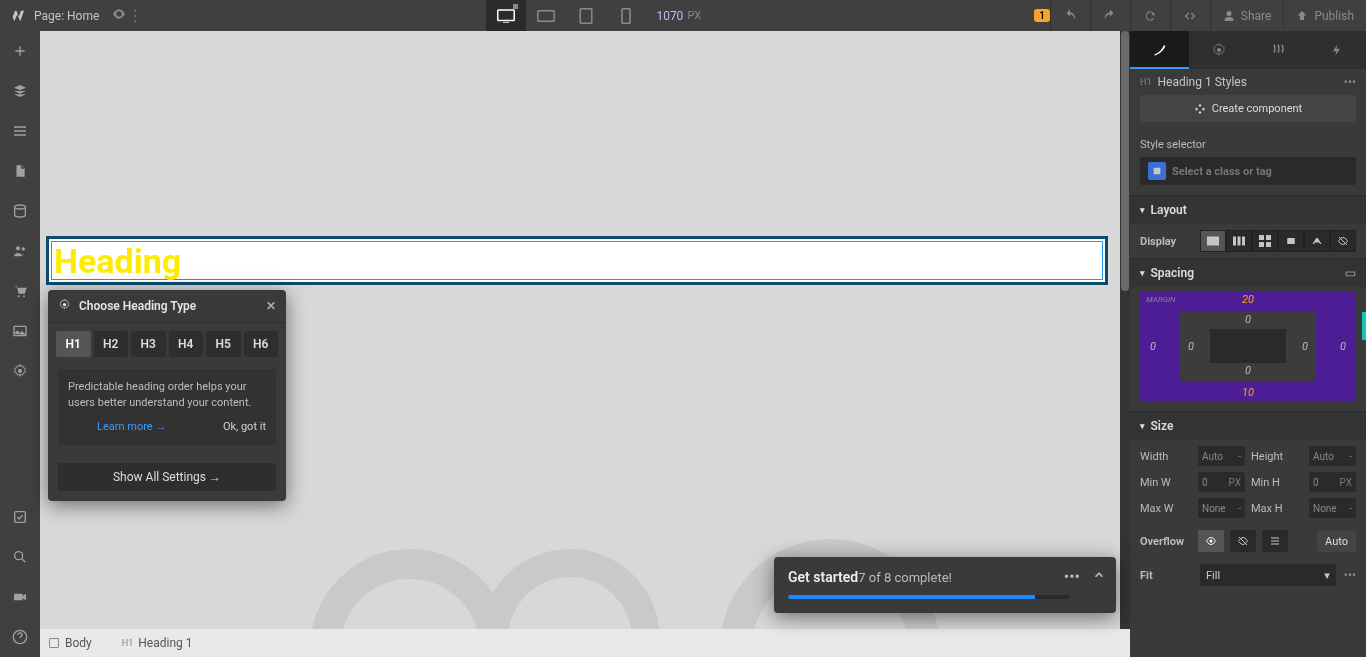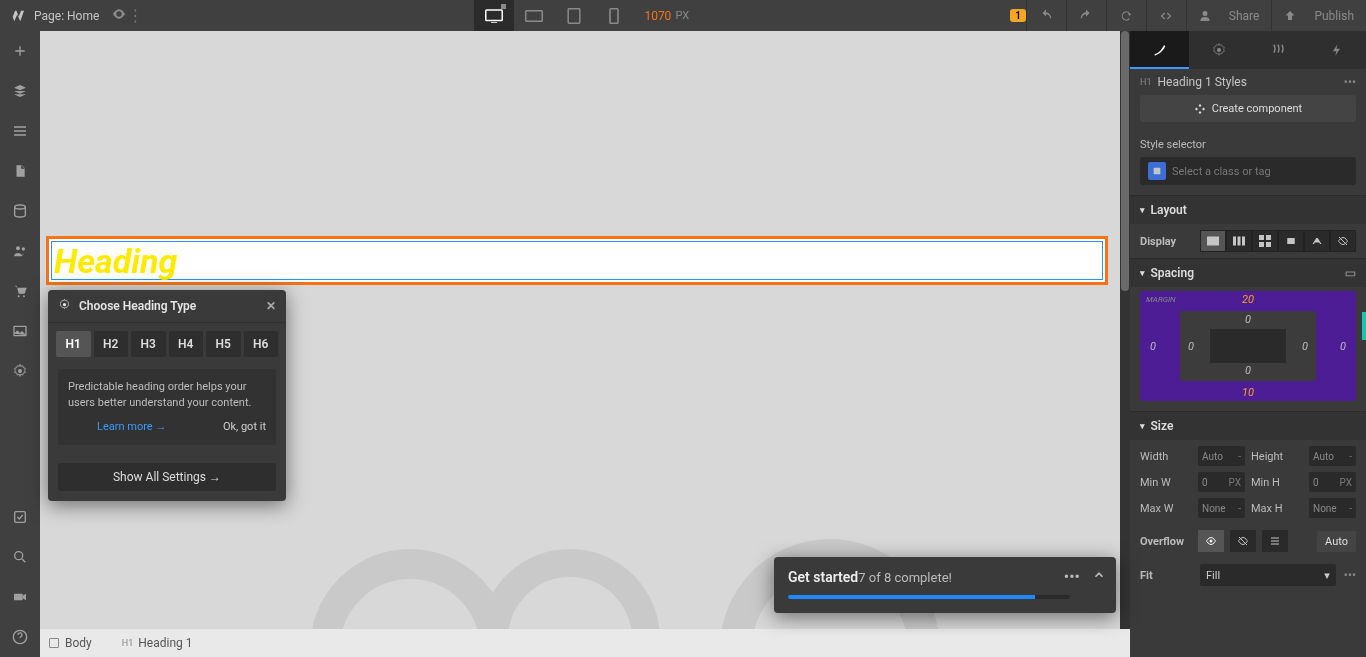--- a/index.html
+++ b/index.html
@@ -9,39 +9,39 @@
 .topbar { height: 31px; background: #404040; display: flex; align-items: center; padding: 0 0 0 8px; }
 .topbar-left { display: flex; align-items: center; }
 .w-logo { width: 20px; height: 20px; display: flex; align-items: center; justify-content: center; }
 .w-logo svg { width: 18px; height: 18px; fill: #c5c5c5; }
 .page-label { font-size: 12px; color: #c5c5c5; padding: 0 6px; }
 .eye-icon-top { margin-left: 6px; color: #8a8a8a; }
 .topbar-center { flex: 1; display: flex; justify-content: center; align-items: center; gap: 0; }
 .device-btn { width: 40px; height: 31px; display: flex; align-items: center; justify-content: center; color: #8a8a8a; position: relative; }
 .device-btn.active { background: #2b2b2b; color: #fff; }
 .device-btn.star::after { content: ""; position: absolute; top: 4px; right: 8px; width: 5px; height: 5px; background: #8a8a8a; }
-.bp-text { font-size: 12px; margin-left: 10px; color: #f97316; }
+.bp-text { font-size: 12px; margin-left: 10px; color: #c4b5fd; }
 .bp-px { font-size: 11px; color: #888; margin-left: 4px; }
 .topbar-right { display: flex; align-items: center; gap: 0; }
 .top-action { width: 40px; height: 31px; display: flex; align-items: center; justify-content: center; color: #8a8a8a; border-left: 1px solid #333; }
-.top-action.wide { width: auto; padding: 0 12px; gap: 18px; font-size: 12px; }
+.top-action.wide { width: auto; padding: 0 12px; gap: 6px; font-size: 12px; }
 .changes-badge { background: #f5a623; color: #000; font-size: 10px; border-radius: 3px; padding: 1px 5px; font-weight: 600; }
 .vdots { margin-right: 10px; color: #777; }
 
 
 .left-rail { position: absolute; left: 0; top: 31px; bottom: 0; width: 40px; background: #404040; display: flex; flex-direction: column; }
 .rail-btn { width: 40px; height: 40px; display: flex; align-items: center; justify-content: center; color: #a0a0a0; }
 .rail-spacer { flex: 1; }
 
 
 .canvas-wrap { position: absolute; left: 40px; top: 31px; right: 236px; bottom: 28px; background: #404040; overflow: hidden; }
 .canvas { position: absolute; inset: 0; background: #d8d8d8; margin-right: 10px; }
 .canvas-scroll { position: absolute; right: 0; top: 0; bottom: 0; width: 10px; background: #333; }
 .canvas-scroll-thumb { position: absolute; top: 0; left: 1px; right: 1px; height: 260px; background: #6a6a6a; border-radius: 4px; }
-.heading-sel { position: absolute; left: 6px; top: 205px; right: 12px; height: 49px; border: 3px solid #f97316; background: #fff; font-style: italic; }
+.heading-sel { position: absolute; left: 6px; top: 205px; right: 12px; height: 49px; border: 3px solid #0c4a6e; background: #fff; }
 .heading-sel-inner { position: absolute; inset: 2px; border: 1px solid #2196f3; display: flex; align-items: center; padding-left: 2px; }
 .heading-sel-inner span { font-size: 34px; font-weight: 700; color: #ffeb00; }
 .heading-tag { position: absolute; left: 8px; top: 198px; font-size: 9px; color: #2196f3; background: transparent; }
 
 
 .shape { position: absolute; background: #c9c9c9; border-radius: 50%; }
 .shape1 { left: 270px; bottom: -120px; width: 200px; height: 200px; border: 30px solid #c9c9c9; background: transparent; }
 .shape2 { left: 440px; bottom: -100px; width: 180px; height: 180px; border: 28px solid #c9c9c9; background: transparent; }
 .shape3 { left: 680px; bottom: -130px; width: 220px; height: 220px; border: 32px solid #c9c9c9; background: transparent; }
 
@@ -71,21 +71,21 @@
 
 .right-panel { position: absolute; right: 0; top: 31px; bottom: 0; width: 236px; background: #3a3a3a; display: flex; flex-direction: column; font-size: 12px; color: #c5c5c5; }
 .panel-tabs { display: flex; background: #2f2f2f; }
 .ptab { flex: 1; height: 38px; display: flex; align-items: center; justify-content: center; color: #888; }
 .ptab.active { background: #1a1a1a; color: #fff; border-bottom: 2px solid #3b99fc; }
 .sel-row { display: flex; align-items: center; padding: 6px 10px; gap: 6px; }
 .h1-badge { font-size: 9px; color: #888; }
 .sel-more { margin-left: auto; color: #888; }
 .create-comp { margin: 0 10px 8px; background: #444; border-radius: 3px; text-align: center; padding: 7px 0; font-size: 11px; color: #ddd; display: flex; align-items: center; justify-content: center; gap: 6px; }
 .style-sel-label { padding: 8px 10px 6px; font-size: 11px; color: #bbb; }
-.class-input { margin: 0 10px 10px; background: #2a2a2a; border-radius: 3px; display: flex; align-items: center; padding: 5px 8px; gap: 6px; }
+.class-input { margin: 0 10px 10px; background: #2a2a2a; border-radius: 3px; display: flex; align-items: center; padding: 5px 8px; gap: 6px; font-weight: bold; }
 .class-icon { width: 18px; height: 18px; background: #3b6fd6; border-radius: 2px; display: flex; align-items: center; justify-content: center; }
 .class-ph { color: #777; font-size: 11px; }
 
 .section-head { display: flex; align-items: center; padding: 7px 10px; background: #333; font-weight: 600; color: #ddd; border-top: 1px solid #2a2a2a; }
 .section-head .chev { margin-right: 6px; font-size: 9px; }
 .section-head .right-ico { margin-left: auto; color: #888; }
 
 .row { display: flex; align-items: center; padding: 6px 10px; gap: 8px; }
 .row-label { width: 52px; font-size: 11px; color: #bbb; font-weight: bold; }
 .disp-btns { display: flex; gap: 0; }

